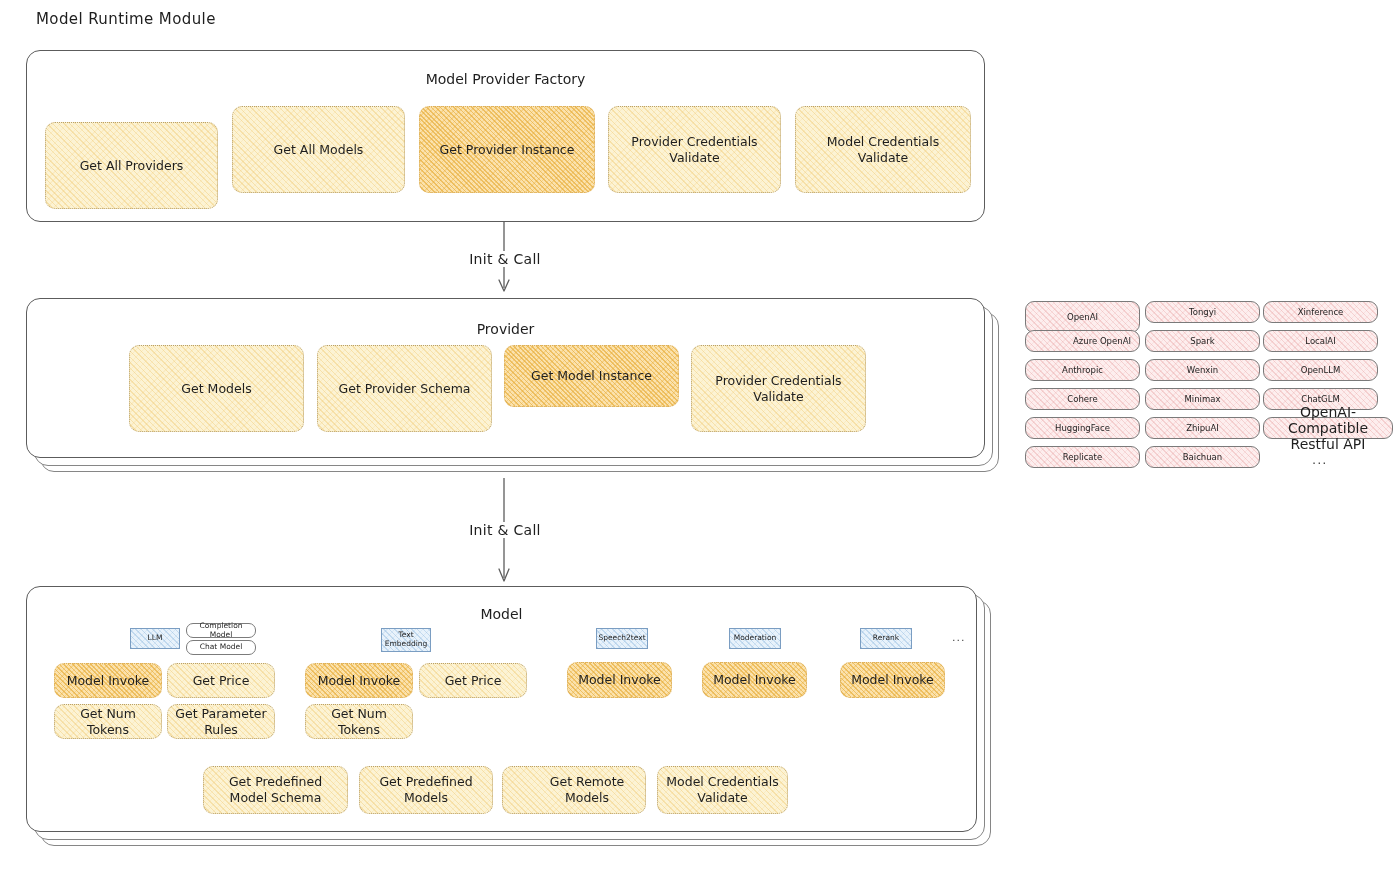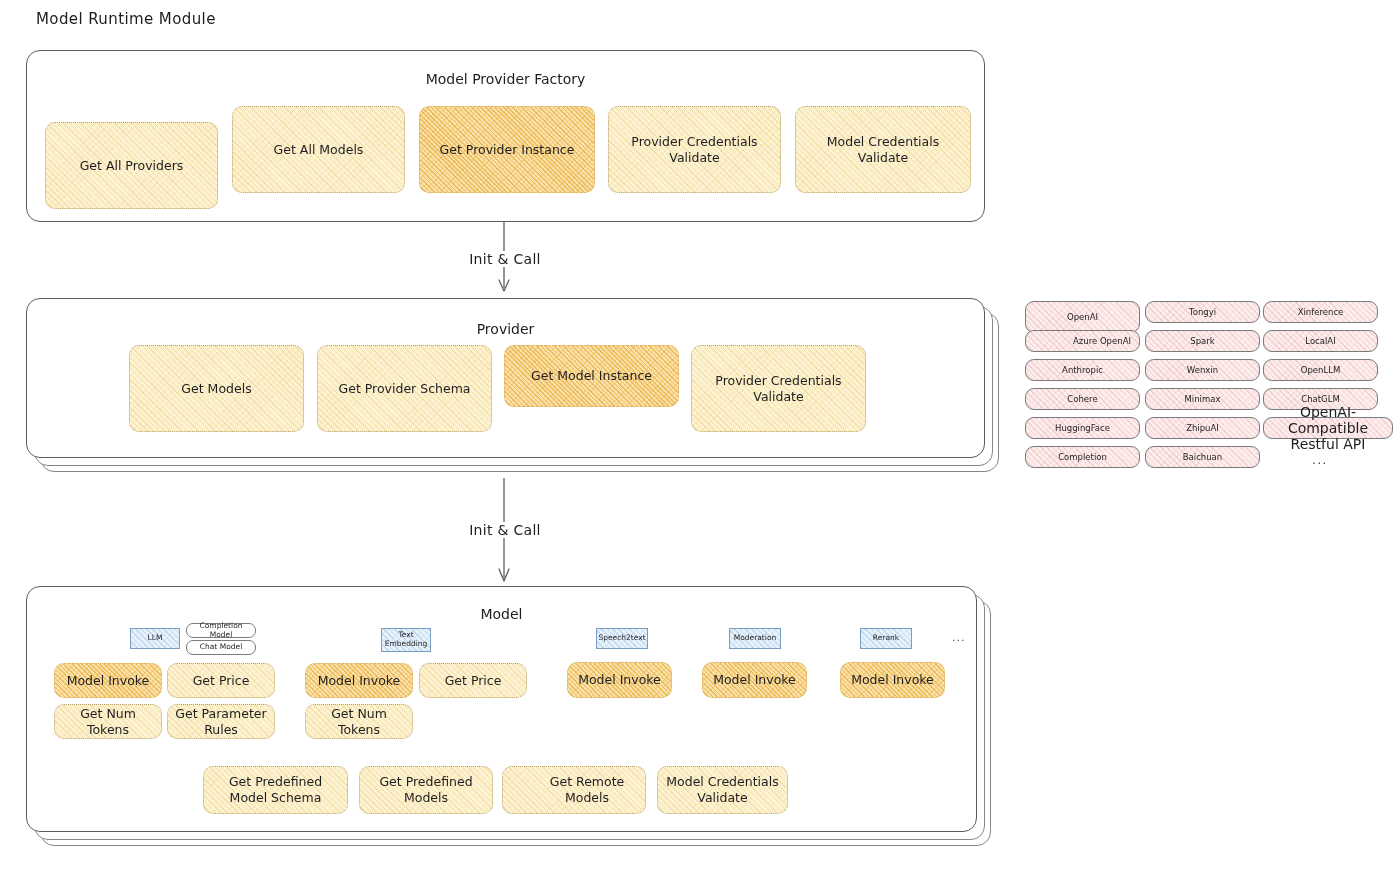--- a/index.html
+++ b/index.html
@@ -115,21 +115,21 @@
   <div class="node fill-light" style="left:129px;top:345px;width:175px;height:87px;">Get Models</div>
   <div class="node fill-light" style="left:317px;top:345px;width:175px;height:87px;">Get Provider Schema</div>
   <div class="node fill-strong" style="left:504px;top:345px;width:175px;height:62px;">Get Model Instance</div>
   <div class="node fill-light" style="left:691px;top:345px;width:175px;height:87px;">Provider Credentials Validate</div>
 
   <div class="prov-chip fill-pink" style="left:1025px;top:301px;width:115px;height:32px;">OpenAI</div>
   <div class="prov-chip fill-pink" style="left:1025px;top:330px;width:115px;height:22px;padding-left:43px;">Azure OpenAI</div>
   <div class="prov-chip fill-pink" style="left:1025px;top:359px;width:115px;height:22px;">Anthropic</div>
   <div class="prov-chip fill-pink" style="left:1025px;top:388px;width:115px;height:22px;">Cohere</div>
   <div class="prov-chip fill-pink" style="left:1025px;top:417px;width:115px;height:22px;">HuggingFace</div>
-  <div class="prov-chip fill-pink" style="left:1025px;top:446px;width:115px;height:22px;">Completion</div>
+  <div class="prov-chip fill-pink" style="left:1025px;top:446px;width:115px;height:22px;">Replicate</div>
 
   <div class="prov-chip fill-pink" style="left:1145px;top:301px;width:115px;height:22px;">Tongyi</div>
   <div class="prov-chip fill-pink" style="left:1145px;top:330px;width:115px;height:22px;">Spark</div>
   <div class="prov-chip fill-pink" style="left:1145px;top:359px;width:115px;height:22px;">Wenxin</div>
   <div class="prov-chip fill-pink" style="left:1145px;top:388px;width:115px;height:22px;">Minimax</div>
   <div class="prov-chip fill-pink" style="left:1145px;top:417px;width:115px;height:22px;">ZhipuAI</div>
   <div class="prov-chip fill-pink" style="left:1145px;top:446px;width:115px;height:22px;">Baichuan</div>
 
   <div class="prov-chip fill-pink" style="left:1263px;top:301px;width:115px;height:22px;">Xinference</div>
   <div class="prov-chip fill-pink" style="left:1263px;top:330px;width:115px;height:22px;">LocalAI</div>

